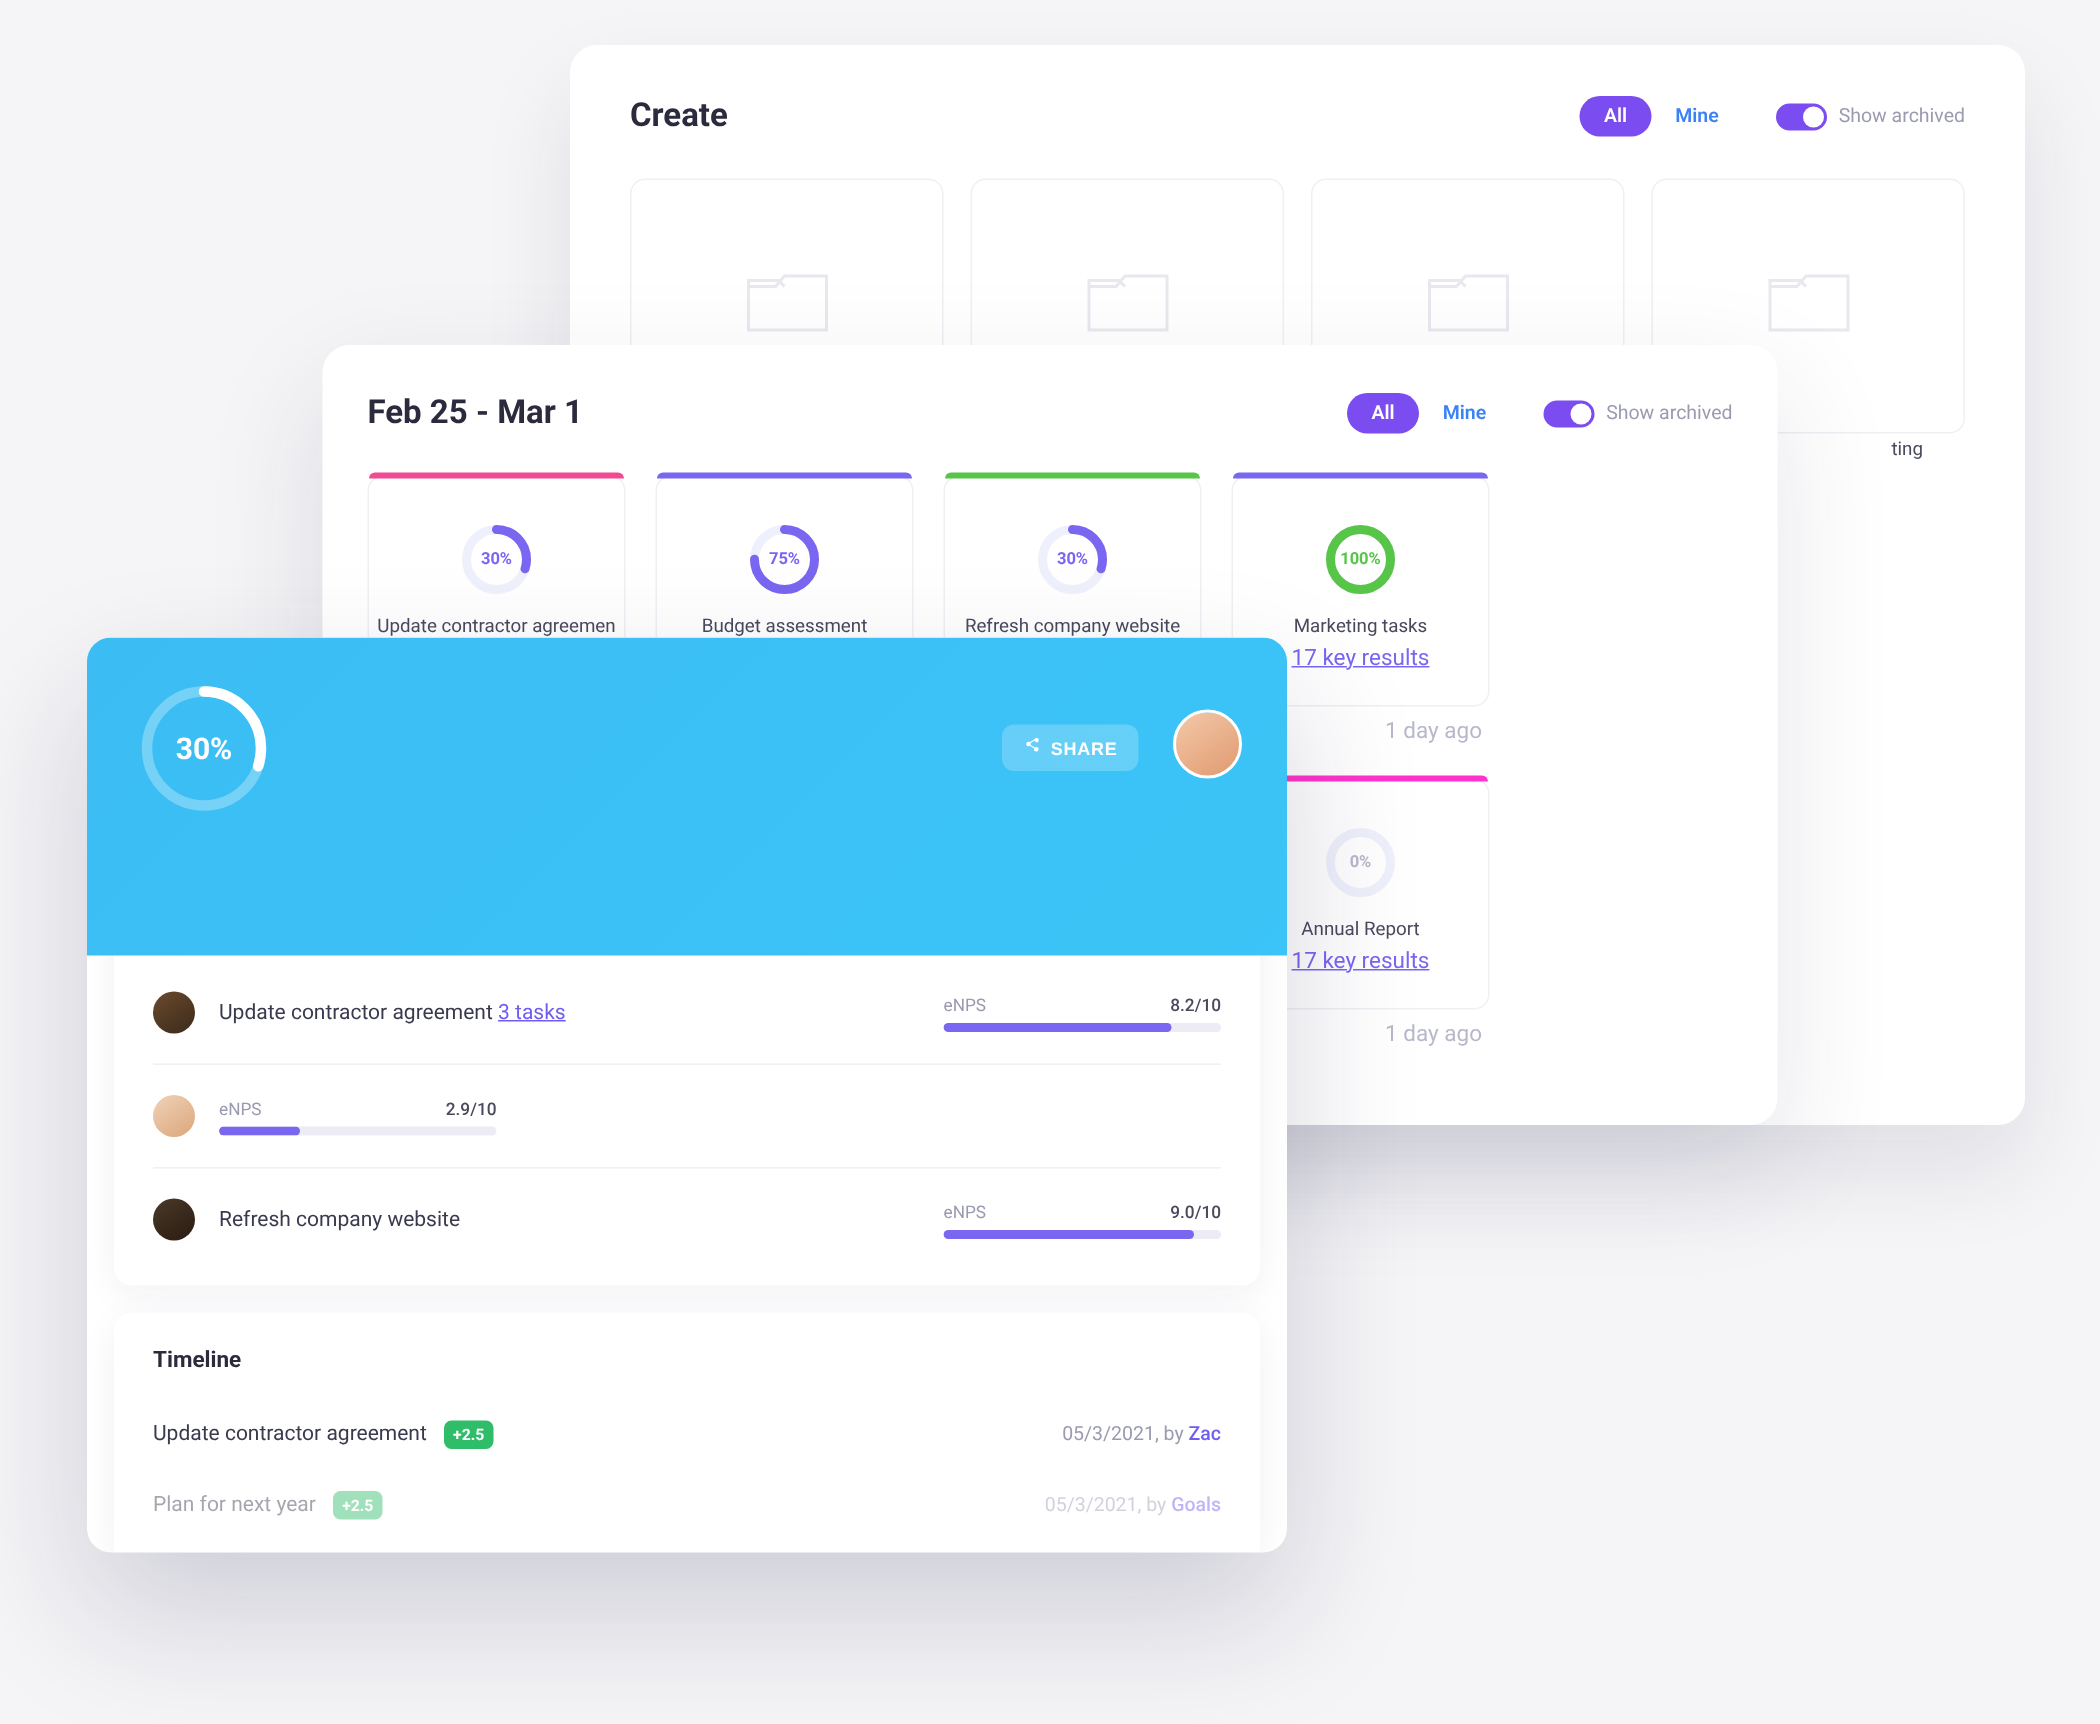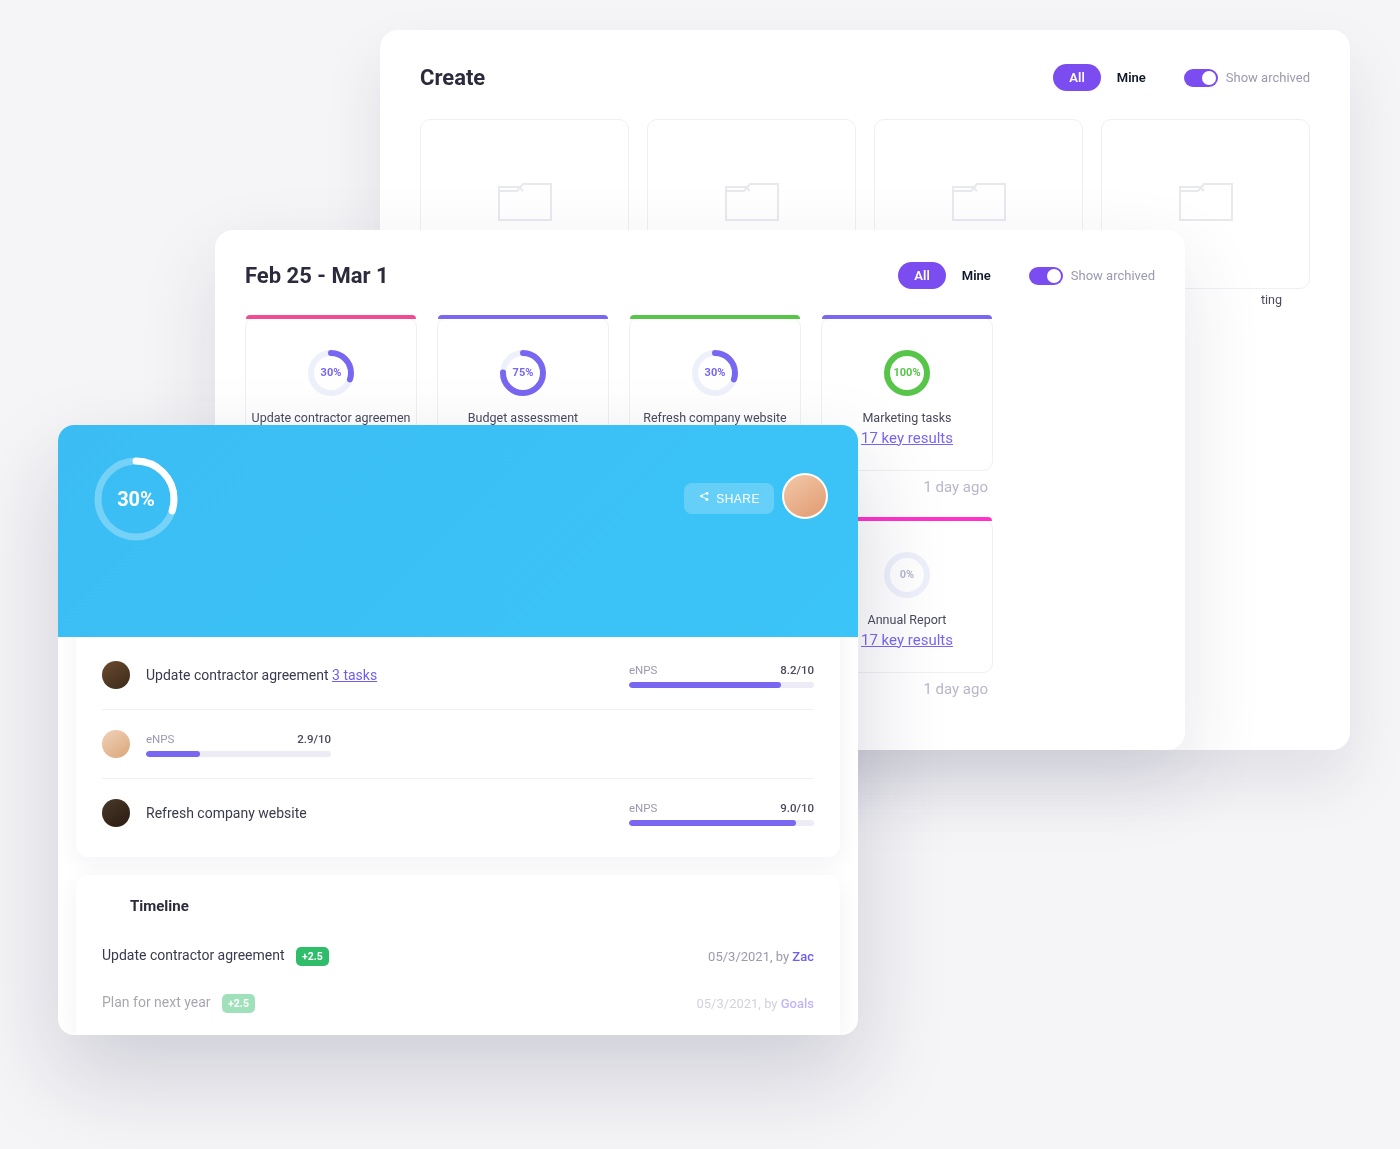--- a/index.html
+++ b/index.html
@@ -24,21 +24,21 @@
   }
   .panel-header {
     display: flex; align-items: center; justify-content: space-between;
     margin-bottom: 28px;
   }
   .panel-title { font-size: 22px; font-weight: 700; color: #2b2b3d; }
   .header-controls { display: flex; align-items: center; gap: 22px; }
   .pill-group { display: flex; align-items: center; gap: 0; }
   .pill {
     padding: 6px 16px; border-radius: 14px; font-size: 13px; font-weight: 600;
-    color: #0f172a; cursor: pointer;
+    color: #3b82f6; cursor: pointer;
   }
   .pill.active { background: #7b4df0; color: #fff; }
   .show-arch { display: flex; align-items: center; gap: 8px; font-size: 13px; color: #9a9ab0; }
   .toggle {
     width: 34px; height: 18px; border-radius: 10px; background: #7b4df0;
     position: relative; cursor: pointer;
   }
   .toggle::after {
     content: ""; position: absolute; right: 2px; top: 2px;
     width: 14px; height: 14px; border-radius: 50%; background: #fff;
@@ -111,44 +111,44 @@
   .hero-ring-track { fill: none; stroke: rgba(255,255,255,0.3); stroke-width: 7; }
   .hero-ring-prog { fill: none; stroke: #fff; stroke-width: 7; stroke-linecap: round; }
   .hero-ring-label {
     position: absolute; inset: 0; display: flex; align-items: center; justify-content: center;
     font-size: 20px; font-weight: 700; color: #fff;
   }
   .hero-text .date { font-size: 12.5px; opacity: 0.92; margin-bottom: 6px; }
   .hero-text h1 { font-size: 26px; font-weight: 600; display: flex; align-items: center; gap: 12px; }
   .dots { opacity: 0.7; font-size: 18px; letter-spacing: 2px; }
   .share-btn {
-    position: absolute; right: 84px; top: 58px;
+    position: absolute; right: 99px; top: 58px;
     background: rgba(255,255,255,0.22); color: #fff;
     border: none; border-radius: 8px; padding: 8px 14px;
-    font-size: 12px; font-weight: 400; letter-spacing: 0.5px;
+    font-size: 12px; font-weight: 700; letter-spacing: 0.5px;
     display: flex; align-items: center; gap: 6px; cursor: pointer;
   }
   .avatar-lg {
     position: absolute; right: 30px; top: 48px;
     width: 46px; height: 46px; border-radius: 50%;
     background: linear-gradient(145deg,#f3c9a9,#e09a70);
     border: 2px solid #fff;
   }
 
   .body-card {
     background: #fff; margin: -60px 18px 18px; border-radius: 12px;
     box-shadow: 0 6px 24px rgba(40,40,80,0.06);
     padding: 22px 26px 10px;
   }
   .body-card2 {
     background: #fff; margin: 0 18px 0; border-radius: 12px 12px 0 0;
     box-shadow: 0 6px 24px rgba(40,40,80,0.06);
     padding: 22px 26px 8px;
   }
-  .section-head { display: flex; align-items: center; gap: 14px; margin-bottom: 18px; margin-left: 28px; }
+  .section-head { display: flex; align-items: center; gap: 14px; margin-bottom: 18px; }
   .section-title { font-size: 15px; font-weight: 700; color: #2b2b3d; }
   .add-note-btn {
     background: #f3f3f8; border: none; color: #8a8aa0;
     font-size: 12px; padding: 5px 10px; border-radius: 6px; cursor: pointer;
   }
   .target-row {
     display: flex; align-items: center; padding: 20px 0;
     border-bottom: 1px solid #f0f0f6;
   }
   .target-row:last-child { border-bottom: none; }

